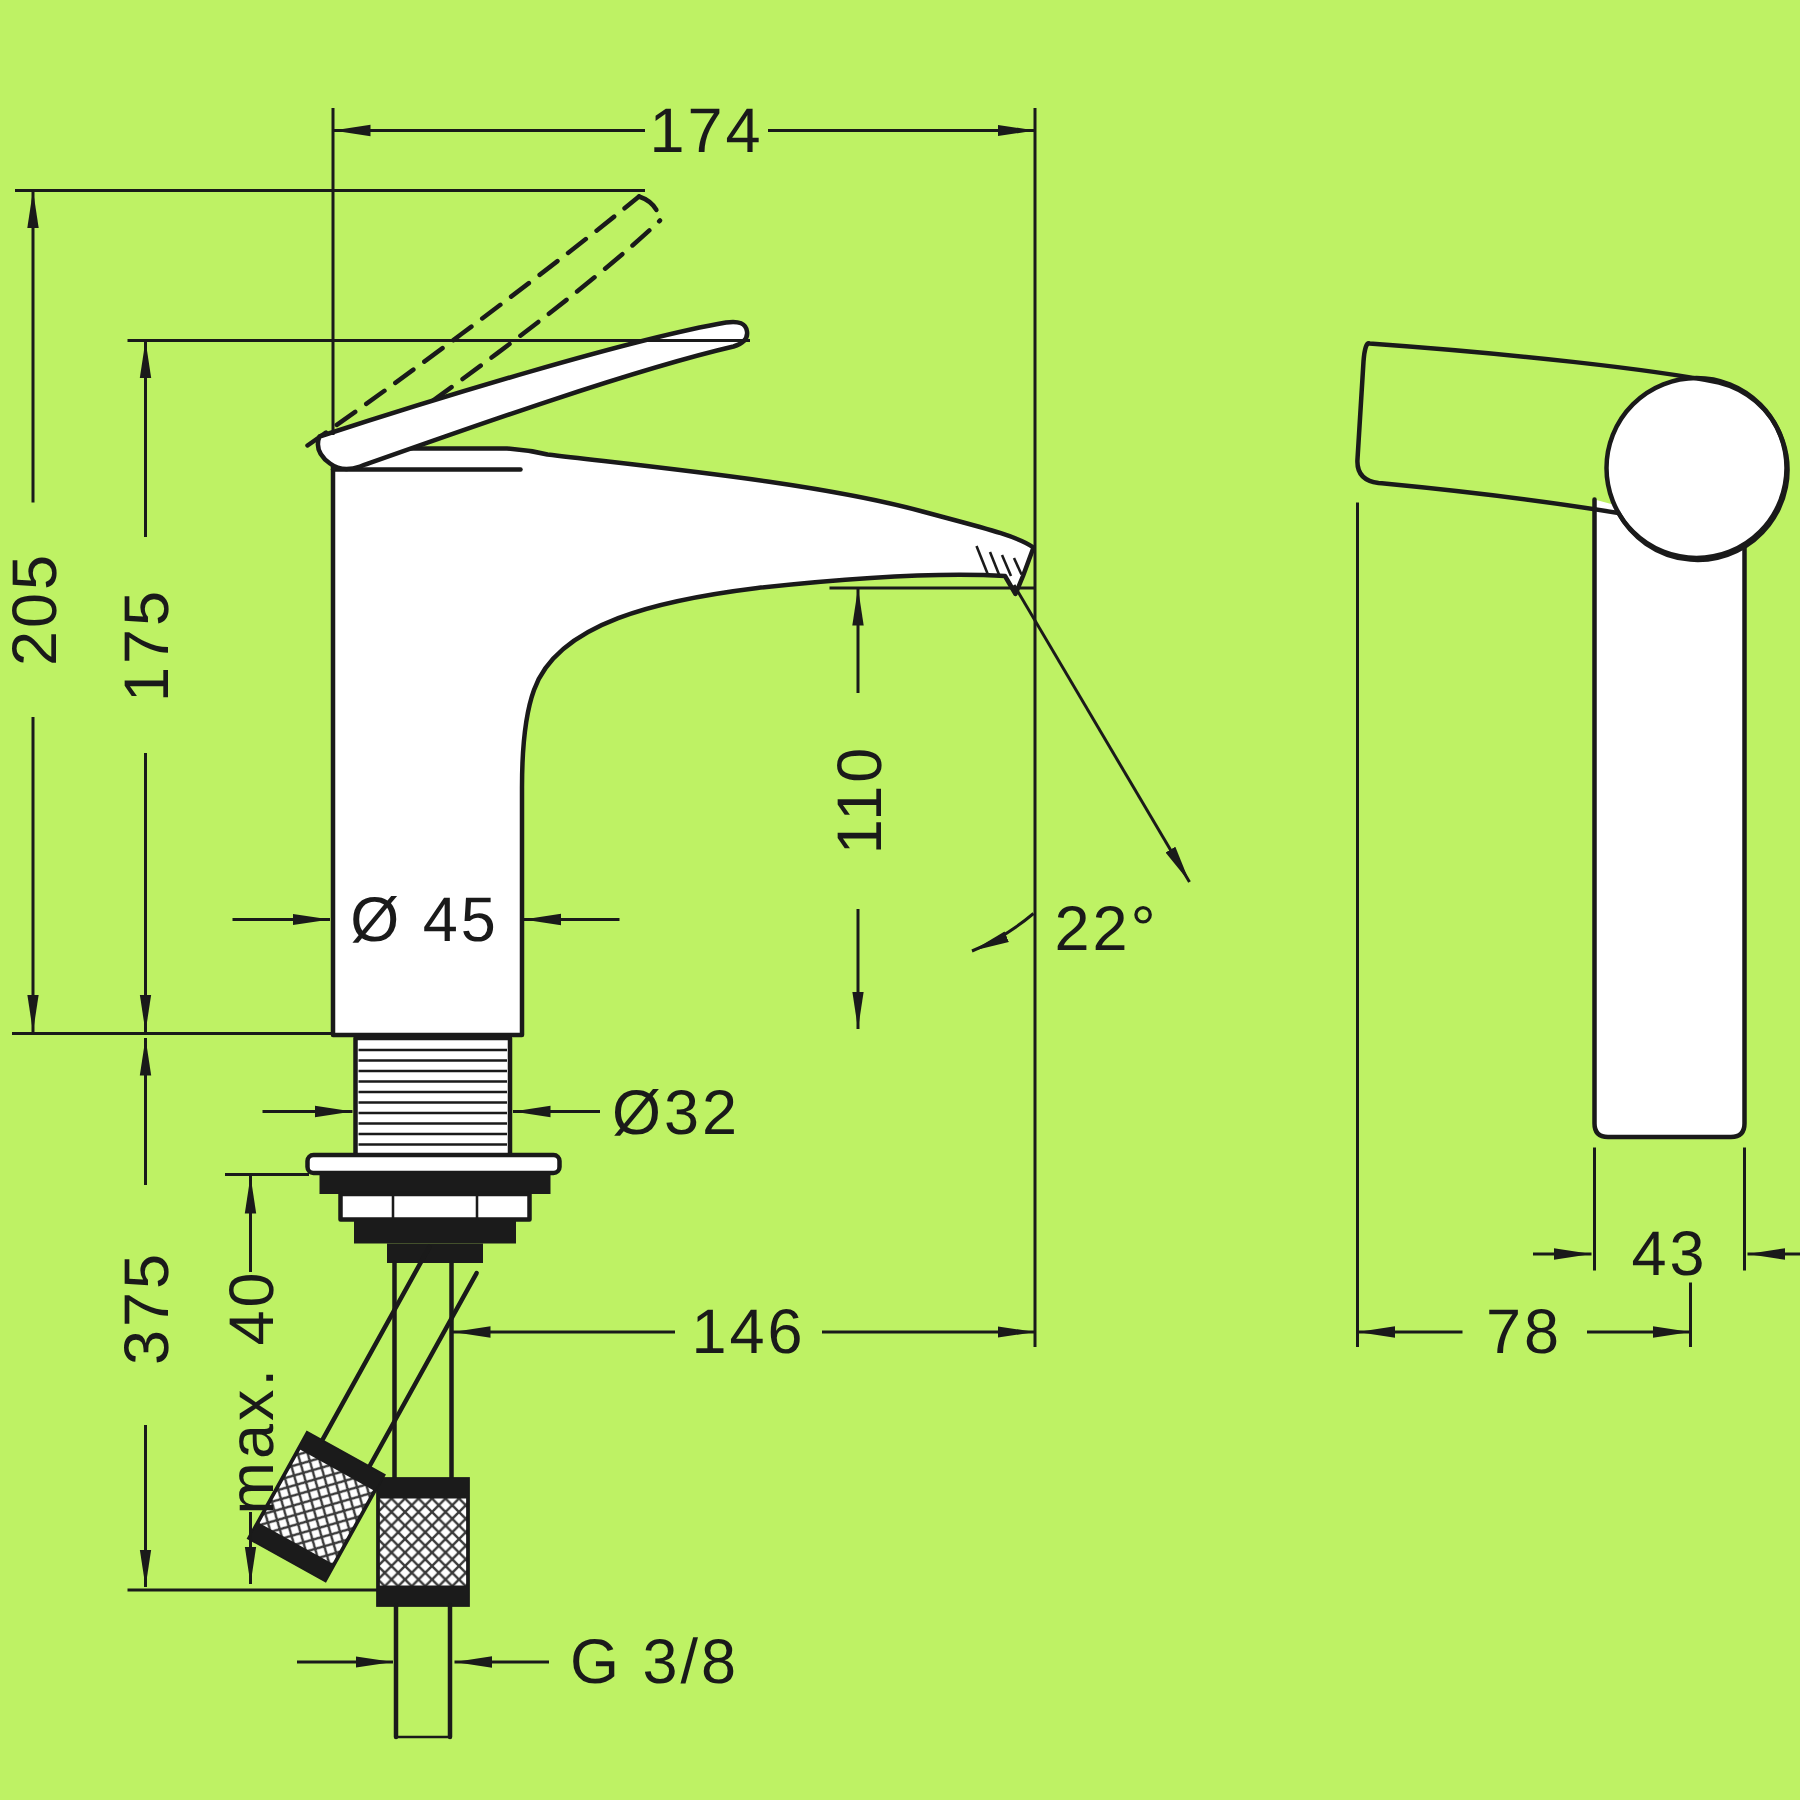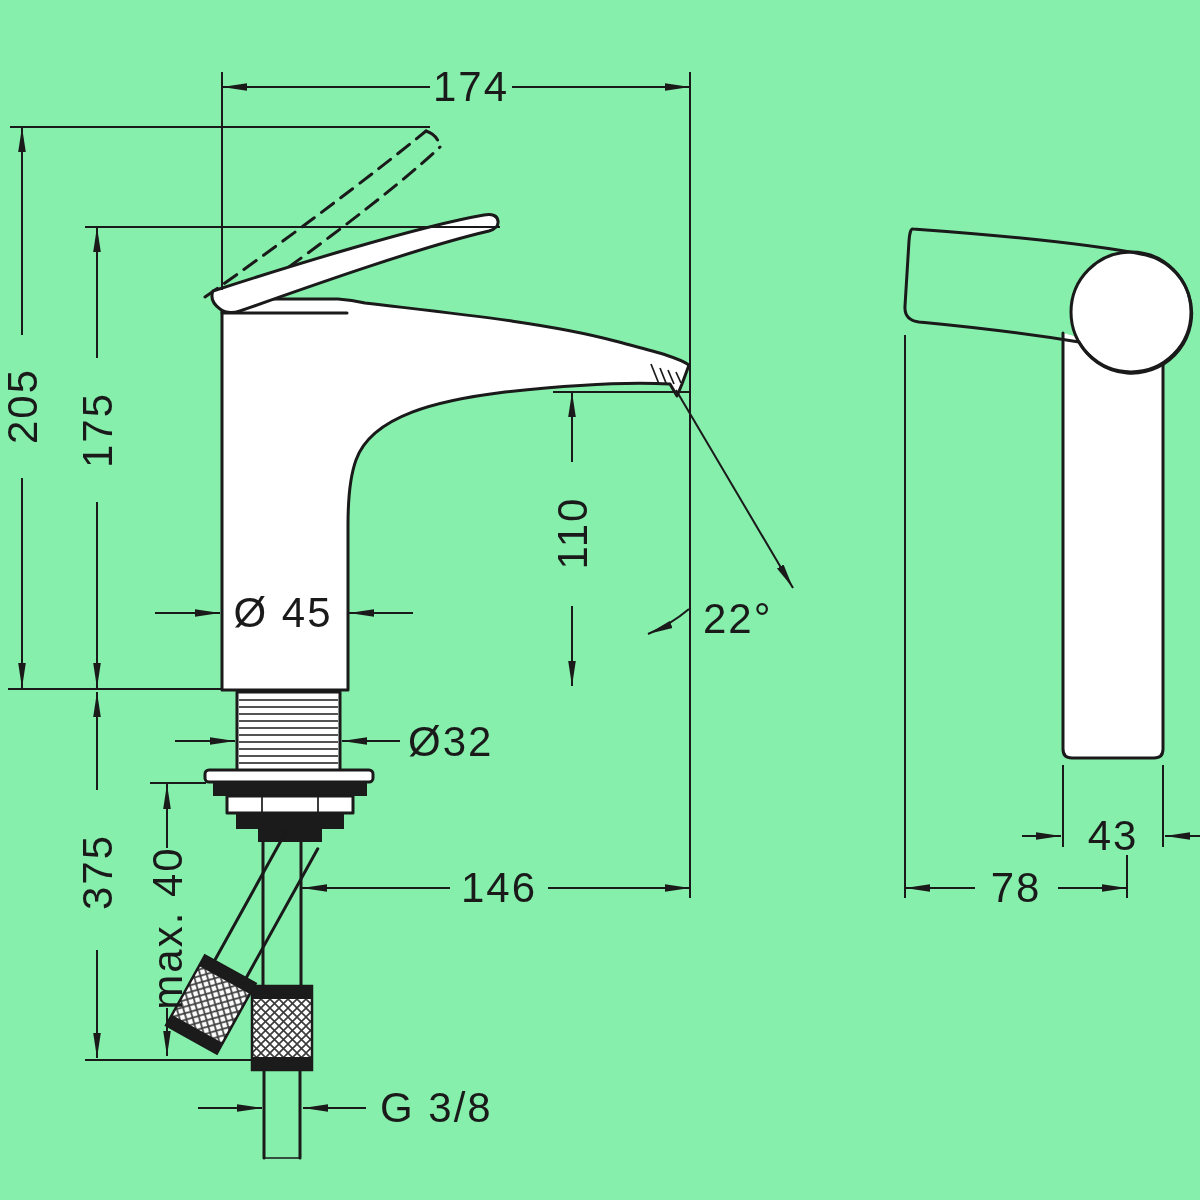--- a/index.html
+++ b/index.html
@@ -1,16 +1,16 @@
 <!DOCTYPE html>
 <html><head>
 <meta charset="utf-8">
 <style>
   html,body{margin:0;padding:0;background:#ffffff;}
-  .stage{width:1200px;height:1200px;position:relative;background:#86efac;overflow:hidden;}
+  .stage{width:1200px;height:1200px;position:relative;background:#bef264;overflow:hidden;}
   svg text{
     font-family:"Liberation Sans", sans-serif;
     font-size:42px;
     letter-spacing:2px;
     fill:#1a1a1a;
   }
   .ol{fill:#ffffff;stroke:#1a1a1a;stroke-width:3;stroke-linejoin:round;stroke-linecap:round;}
   .ln{fill:none;stroke:#1a1a1a;stroke-width:3;stroke-linejoin:round;stroke-linecap:round;}
   .thin{fill:none;stroke:#1a1a1a;stroke-width:1.7;}
   .dim{fill:none;stroke:#1a1a1a;stroke-width:2;}

